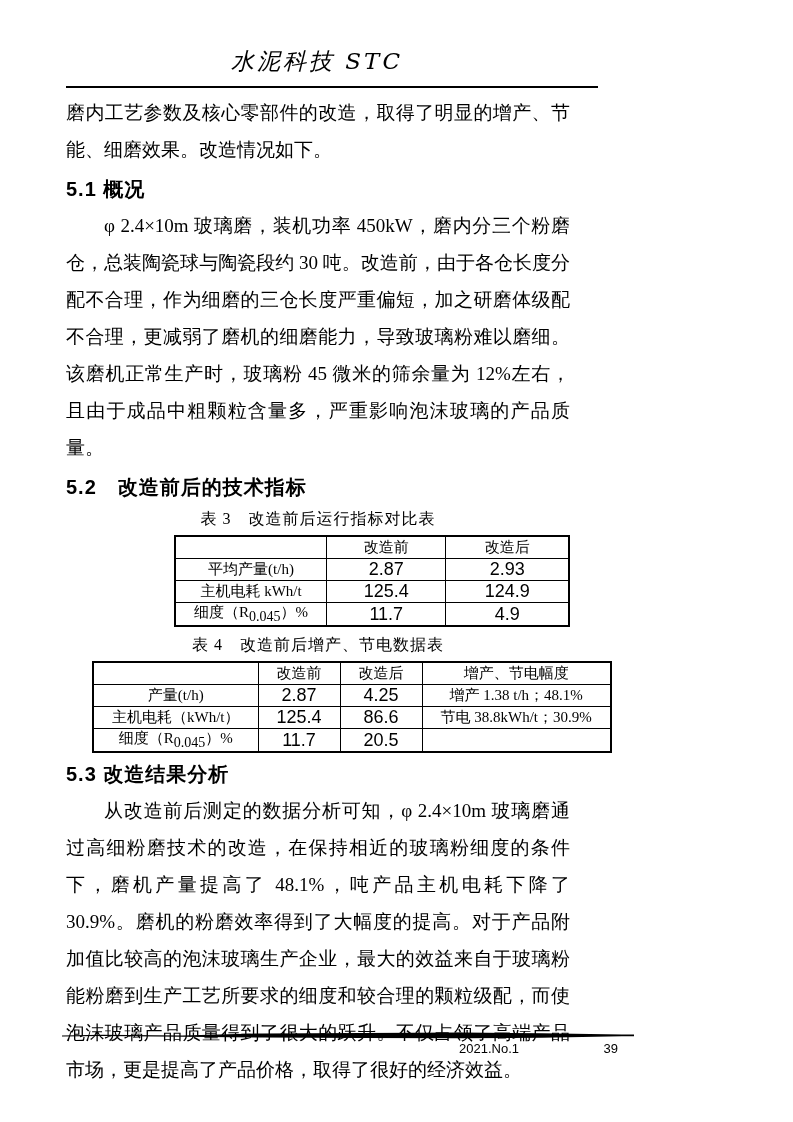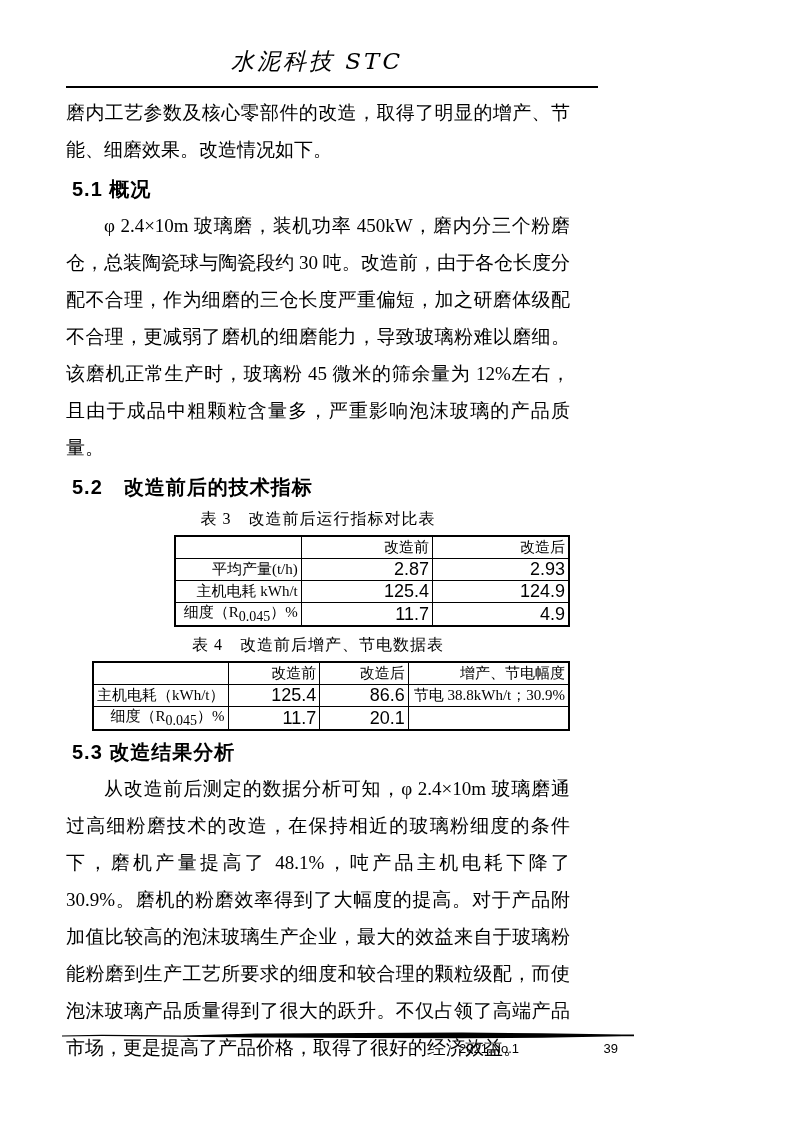--- a/index.html
+++ b/index.html
@@ -28,43 +28,43 @@
   
   .content { padding:6px 64px 0 66px; }
   p {
     margin:0;
     font-size:19px;
     line-height:37px;
     text-align:justify;
   }
   p.indent { text-indent:2em; }
   h2 {
-    margin:8px 0 4px 6px;
+    margin:8px 0 4px 0;
     font-size:20px;
     font-weight:bold;
     font-family:"Liberation Sans","DejaVu Sans",sans-serif;
     letter-spacing:1px;
   }
   .tbl-caption {
     margin:8px 0 5px 0;
     text-align:center;
     font-size:16px;
     letter-spacing:1px;
   }
   table {
     border-collapse:collapse;
     border:2px solid #000;
     font-size:15px;
     table-layout:fixed;
   }
   td {
     border:1px solid #000;
-    text-align:right;
+    text-align:center;
     height:21px;
-    padding:0 3px;
+    padding:0 18px;
     overflow:hidden;
     white-space:nowrap;
   }
   td.num { font-family:"Liberation Sans","DejaVu Sans",sans-serif; font-size:18px; }
   sub { font-size:14px; }
   .t3 { margin-left:108px; }
   .t4 { margin-left:26px; }
   .h-53 { margin-top:8px; }
   
   .footer-rule-svg {
@@ -146,29 +146,35 @@
           <col style="width:164px">
         </colgroup>
       <tbody>
           <tr>
         <td></td>
         <td>改造前</td>
         <td>改造后</td>
         <td>增产、节电幅度</td>
       </tr>
       <tr>
+        <td>产量(t/h)</td>
+        <td class="num">2.87</td>
+        <td class="num">4.25</td>
+        <td>增产 1.38 t/h；48.1%</td>
+      </tr>
+      <tr>
         <td>主机电耗（kWh/t）</td>
         <td class="num">125.4</td>
         <td class="num">86.6</td>
         <td>节电 38.8kWh/t；30.9%</td>
       </tr>
       <tr>
         <td><span>细度（R</span><sub>0.045</sub><span>）%</span></td>
         <td class="num">11.7</td>
-        <td class="num">20.1</td>
+        <td class="num">20.5</td>
         <td></td>
       </tr>
     </tbody>
       </table>
 
     <h2 class="h-53">5.3 改造结果分析</h2>
     <p class="indent">从改造前后测定的数据分析可知，φ 2.4×10m 玻璃磨通过高细粉磨技术的改造，在保持相近的玻璃粉细度的条件下，磨机产量提高了 48.1%，吨产品主机电耗下降了 30.9%。磨机的粉磨效率得到了大幅度的提高。对于产品附加值比较高的泡沫玻璃生产企业，最大的效益来自于玻璃粉能粉磨到生产工艺所要求的细度和较合理的颗粒级配，而使泡沫玻璃产品质量得到了很大的跃升。不仅占领了高端产品市场，更是提高了产品价格，取得了很好的经济效益。</p>
 
   </div>
 

